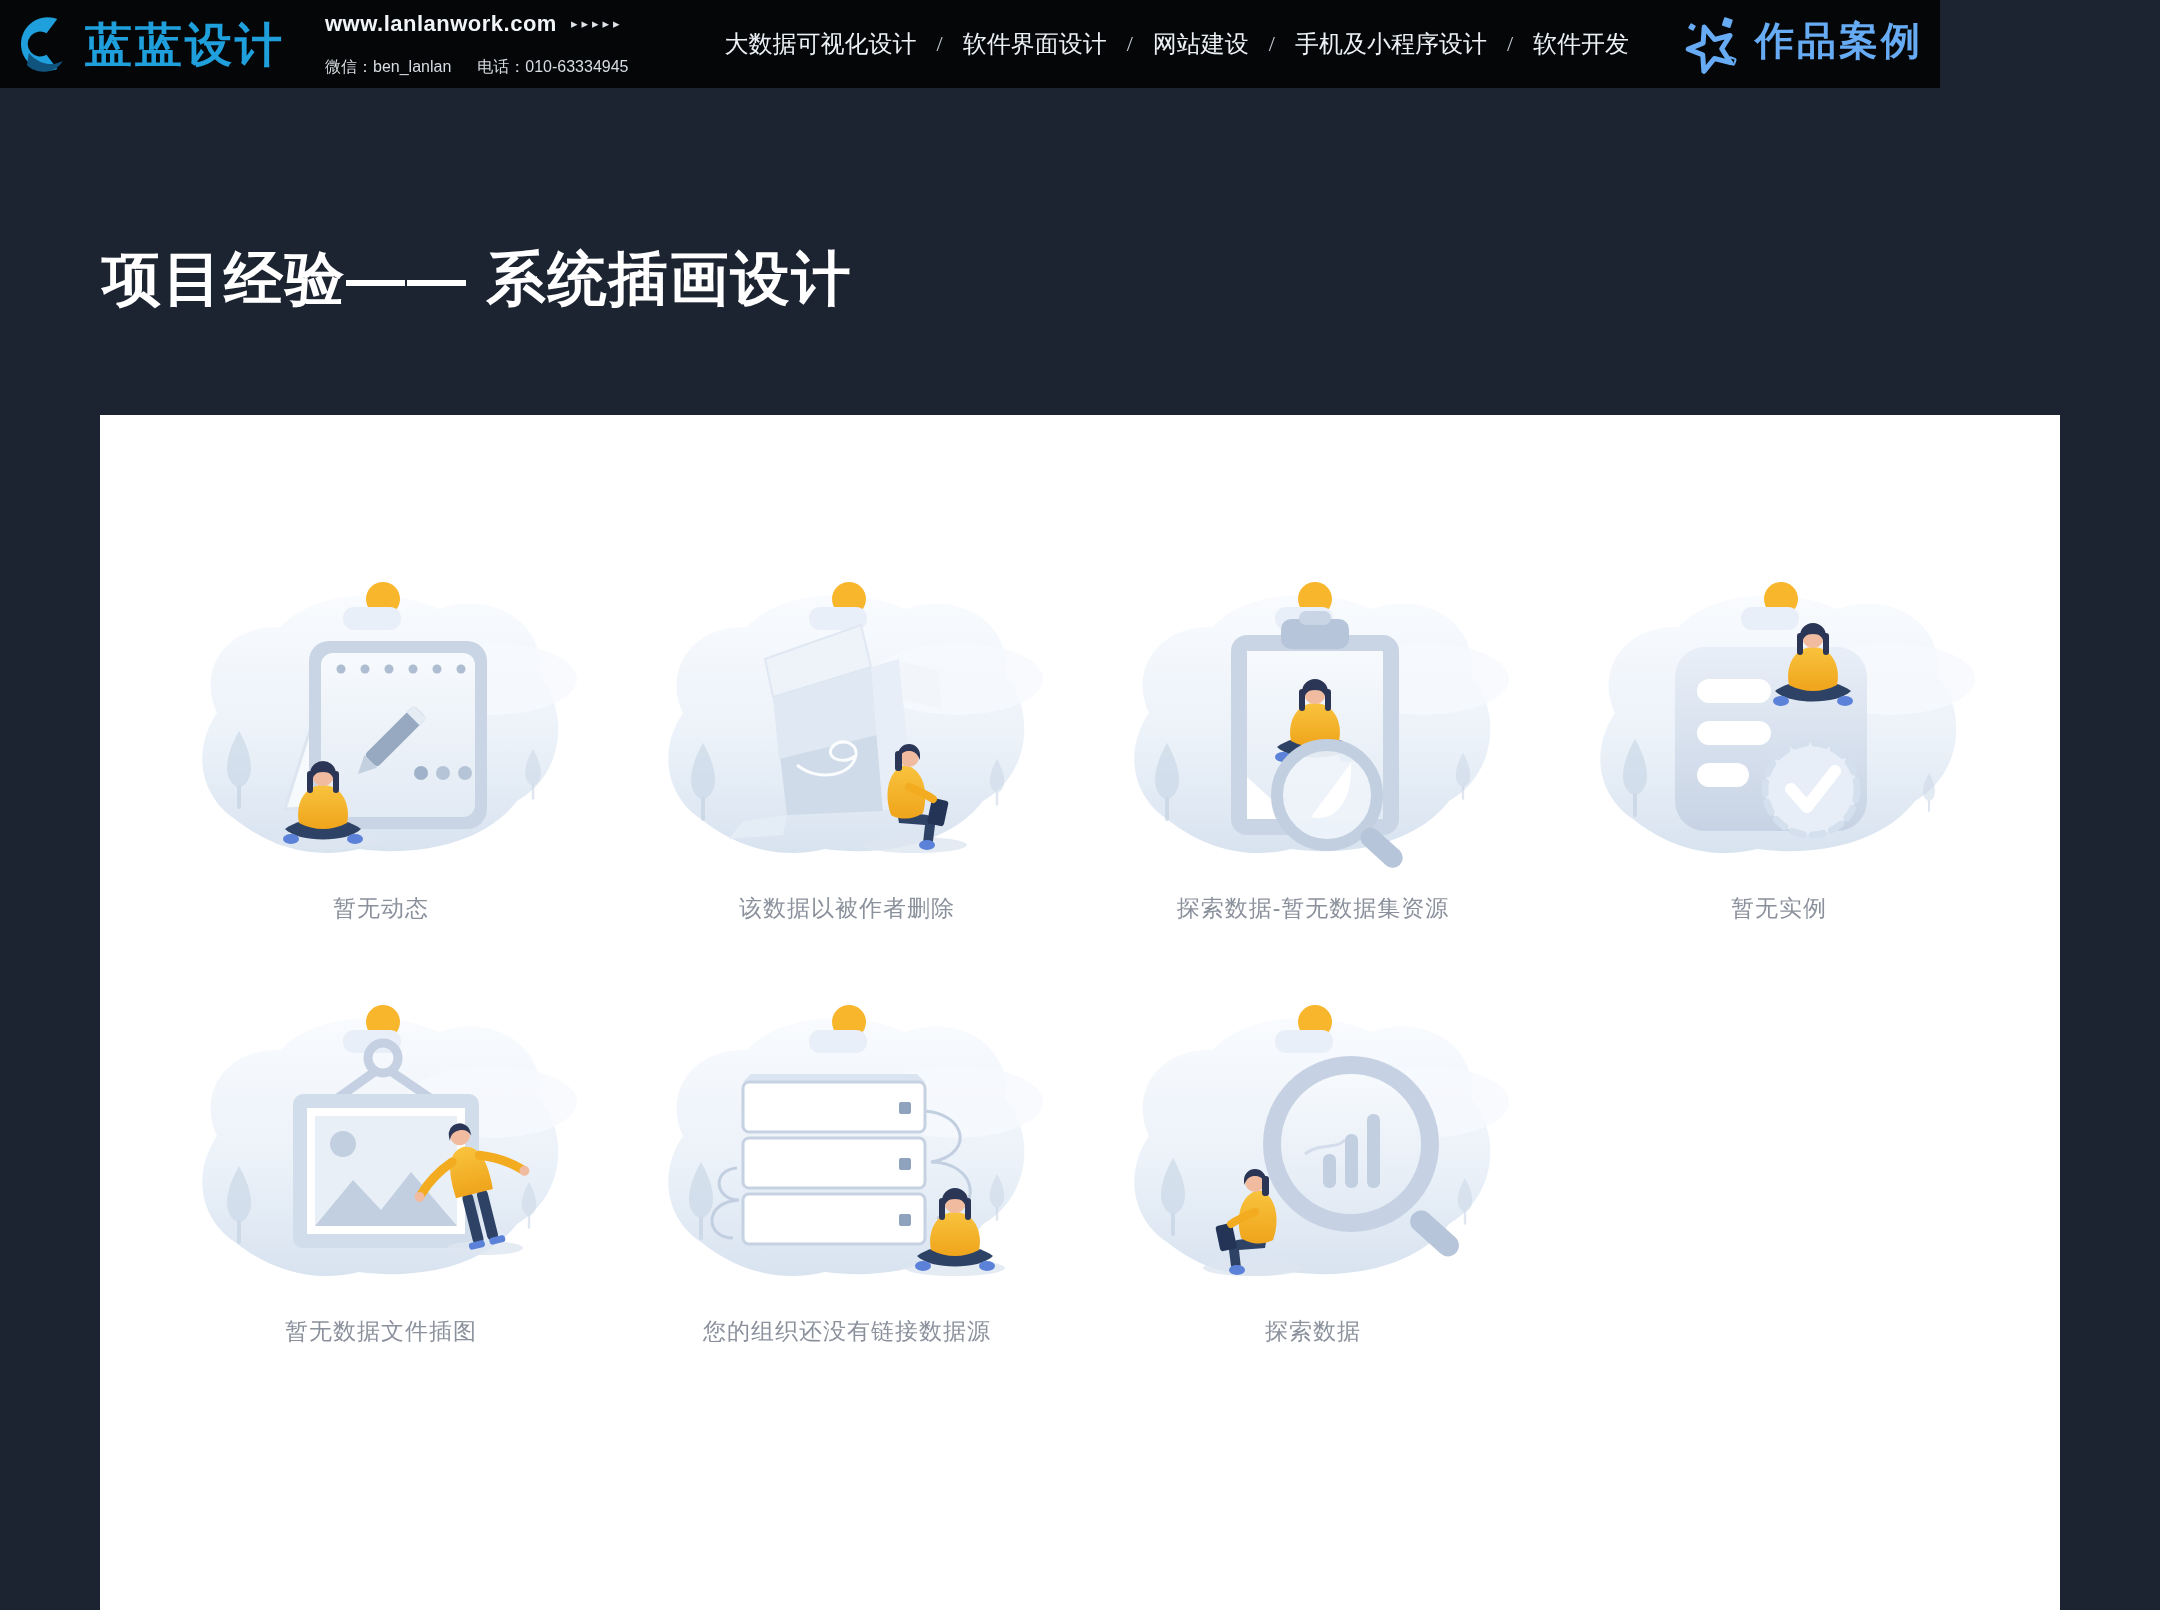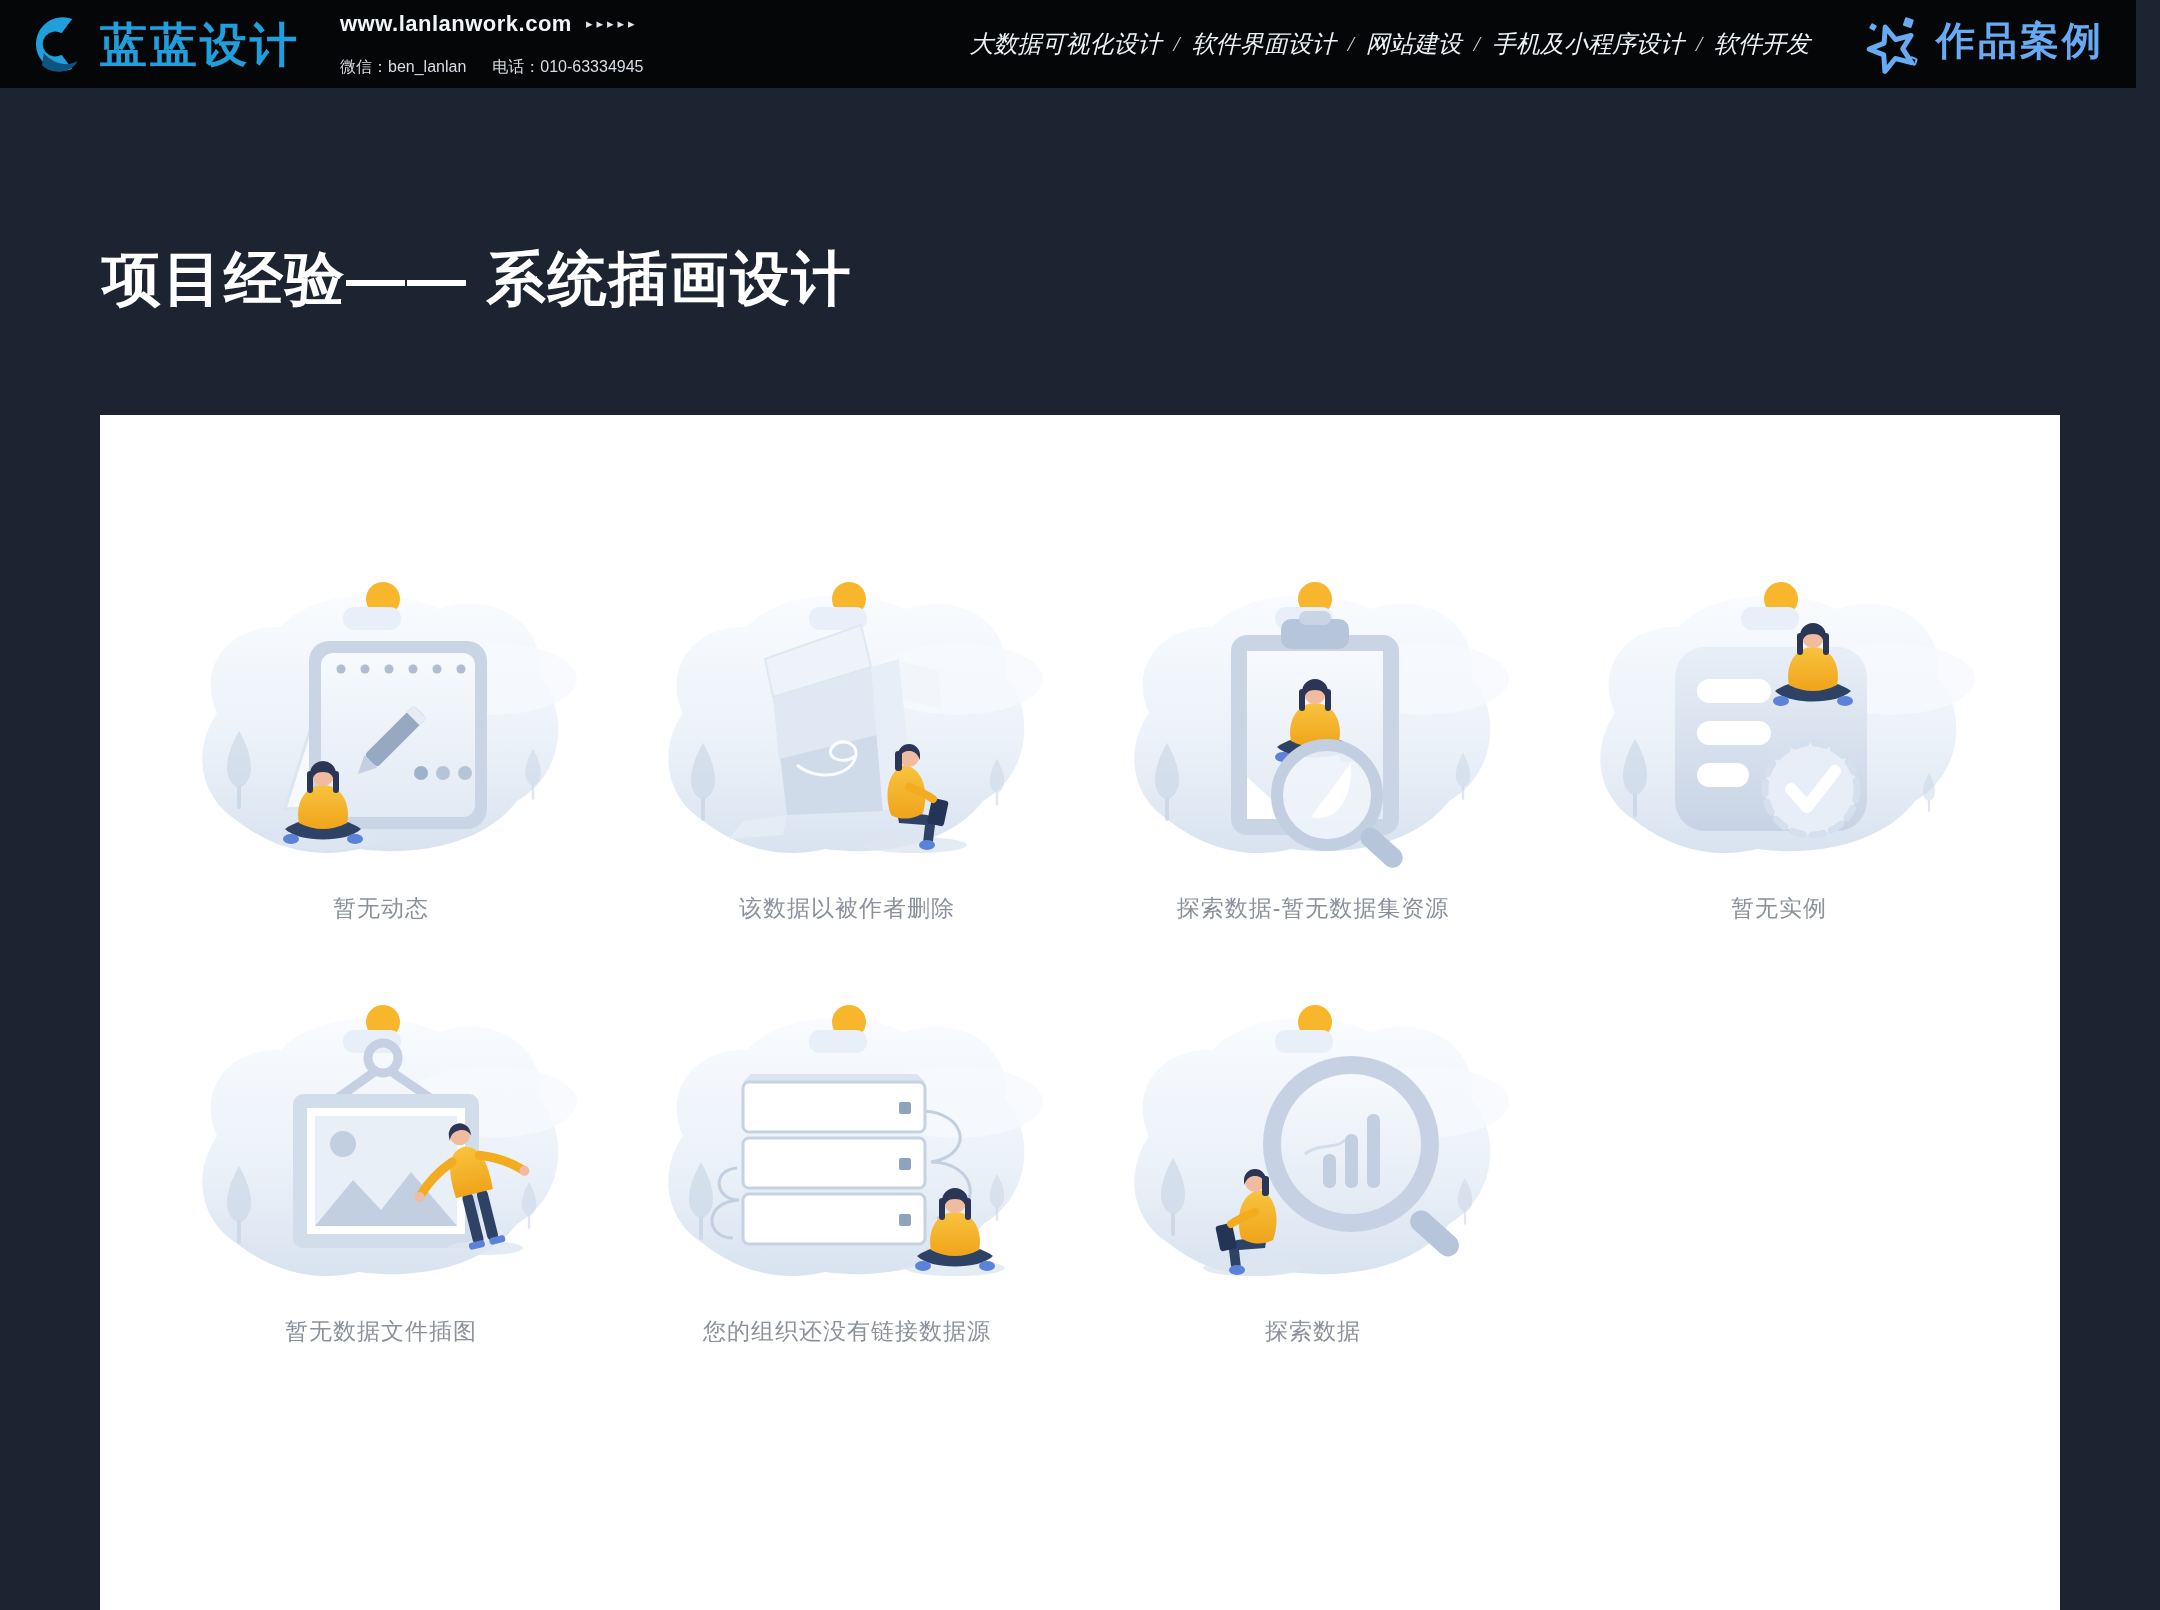--- a/index.html
+++ b/index.html
@@ -1,30 +1,30 @@
 <!DOCTYPE html>
 <html><head>
 <meta charset="utf-8">
 <style>
   html,body{margin:0;padding:0;background:#1d2431;width:2160px;height:1610px;overflow:hidden;
     font-family:"Liberation Sans",sans-serif;}
   .stage{position:relative;width:2160px;height:1610px;background:#1d2431;}
 
   
-  .header{position:absolute;left:0;top:0;width:2136px;height:88px;background:#050608;
-    display:flex;align-items:center;padding:0 26px;box-sizing:border-box;}
+  .header{position:absolute;left:0;top:0;width:1940px;height:88px;background:#050608;
+    display:flex;align-items:center;padding:0 11px;box-sizing:border-box;}
   .logo{display:flex;align-items:center;gap:10px;cursor:pointer;}
   .logo-text{font-size:47px;font-weight:700;color:#1f9fdb;letter-spacing:3px;line-height:1;}
   .contact{margin-left:40px;display:flex;flex-direction:column;gap:20px;}
   .contact-top{display:flex;align-items:center;gap:14px;}
   .site-url{color:#f2f5f8;font-size:22px;font-weight:700;letter-spacing:.5px;}
   .site-arrows{color:#dfe4ea;font-size:13px;letter-spacing:4px;}
   .contact-bottom{color:#d8dde3;font-size:16px;display:flex;gap:26px;}
-  .nav{margin-left:auto;display:flex;align-items:center;gap:12px;
-    font-family:"Liberation Serif",serif;font-style:italic;color:#edf1f6;font-size:24px;}
+  .nav{margin-left:auto;display:flex;align-items:center;gap:20px;
+    font-family:"Liberation Serif",serif;color:#edf1f6;font-size:24px;}
   .nav-sep{color:#c7ced8;font-size:22px;}
   .nav-item{cursor:pointer;white-space:nowrap;}
   .portfolio{margin-left:54px;margin-right:6px;display:flex;align-items:flex-start;gap:12px;cursor:pointer;}
   .portfolio-label{color:#66abf3;font-size:39px;font-weight:800;letter-spacing:3px;}
 
   
   .page-title{position:absolute;left:102px;top:240px;color:#ffffff;font-size:59px;font-weight:800;letter-spacing:2px;}
   .card{position:absolute;left:100px;top:415px;width:1960px;height:1439px;background:#ffffff;}
   .grid{display:grid;grid-template-columns:repeat(4,1fr);padding:148px 48px 0 48px;row-gap:62px;}
   .tile{display:flex;flex-direction:column;align-items:center;}

